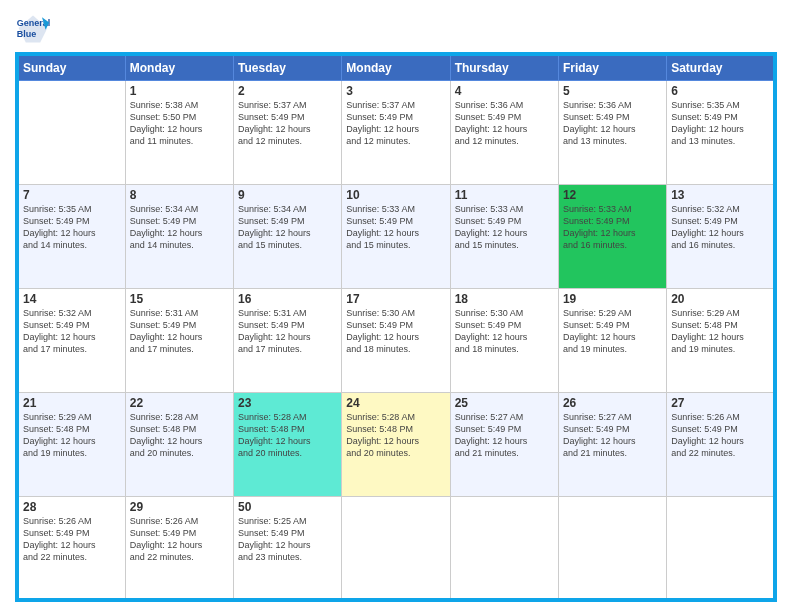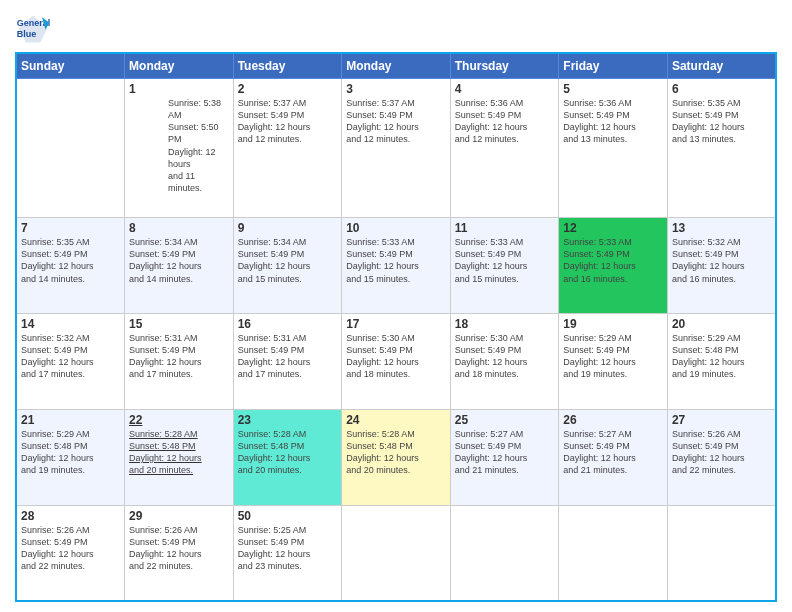--- a/index.html
+++ b/index.html
@@ -49,21 +49,21 @@
       color: #333;
       line-height: 1.1;
     }
     .title-block h2 {
       font-size: 14px;
       font-weight: normal;
       color: #555;
     }
     .calendar {
       flex: 1;
-      border: 2px solid #0ea5e9;
+      border: 4px solid #0ea5e9;
       border-collapse: collapse;
       width: 100%;
       table-layout: fixed;
     }
     .calendar th {
       background-color: #3a6bbf;
       color: #fff;
       font-size: 12px;
       font-weight: bold;
       padding: 5px 4px;
@@ -132,21 +132,21 @@
         <th>Thursday</th>
         <th>Friday</th>
         <th>Saturday</th>
       </tr>
     </thead>
     <tbody id="calendar-body">
     <tr class="week-row">
           <td></td>
           <td>
             <span class="day-number">1</span>
-            <div class="day-info" style="white-space: pre-line; margin-left: 39px;">Sunrise: 5:38 AM
+            <div class="day-info" style="white-space: pre-line;">Sunrise: 5:38 AM
 Sunset: 5:50 PM
 Daylight: 12 hours
 and 11 minutes.</div>
           </td>
           <td>
             <span class="day-number">2</span>
             <div class="day-info" style="white-space: pre-line;">Sunrise: 5:37 AM
 Sunset: 5:49 PM
 Daylight: 12 hours
 and 12 minutes.</div>
@@ -283,21 +283,21 @@
           </td>
         </tr>
         <tr class="week-row">
           <td style="background-color: rgb(240, 244, 255);">
             <span class="day-number">21</span>
             <div class="day-info" style="white-space: pre-line;">Sunrise: 5:29 AM
 Sunset: 5:48 PM
 Daylight: 12 hours
 and 19 minutes.</div>
           </td>
-          <td style="background-color: rgb(240, 244, 255); text-decoration: underline;">
+          <td style="background-color: rgb(240, 244, 255);">
             <span class="day-number">22</span>
             <div class="day-info" style="white-space: pre-line;">Sunrise: 5:28 AM
 Sunset: 5:48 PM
 Daylight: 12 hours
 and 20 minutes.</div>
           </td>
           <td style="background-color: #5eead4;">
             <span class="day-number">23</span>
             <div class="day-info" style="white-space: pre-line;">Sunrise: 5:28 AM
 Sunset: 5:48 PM

